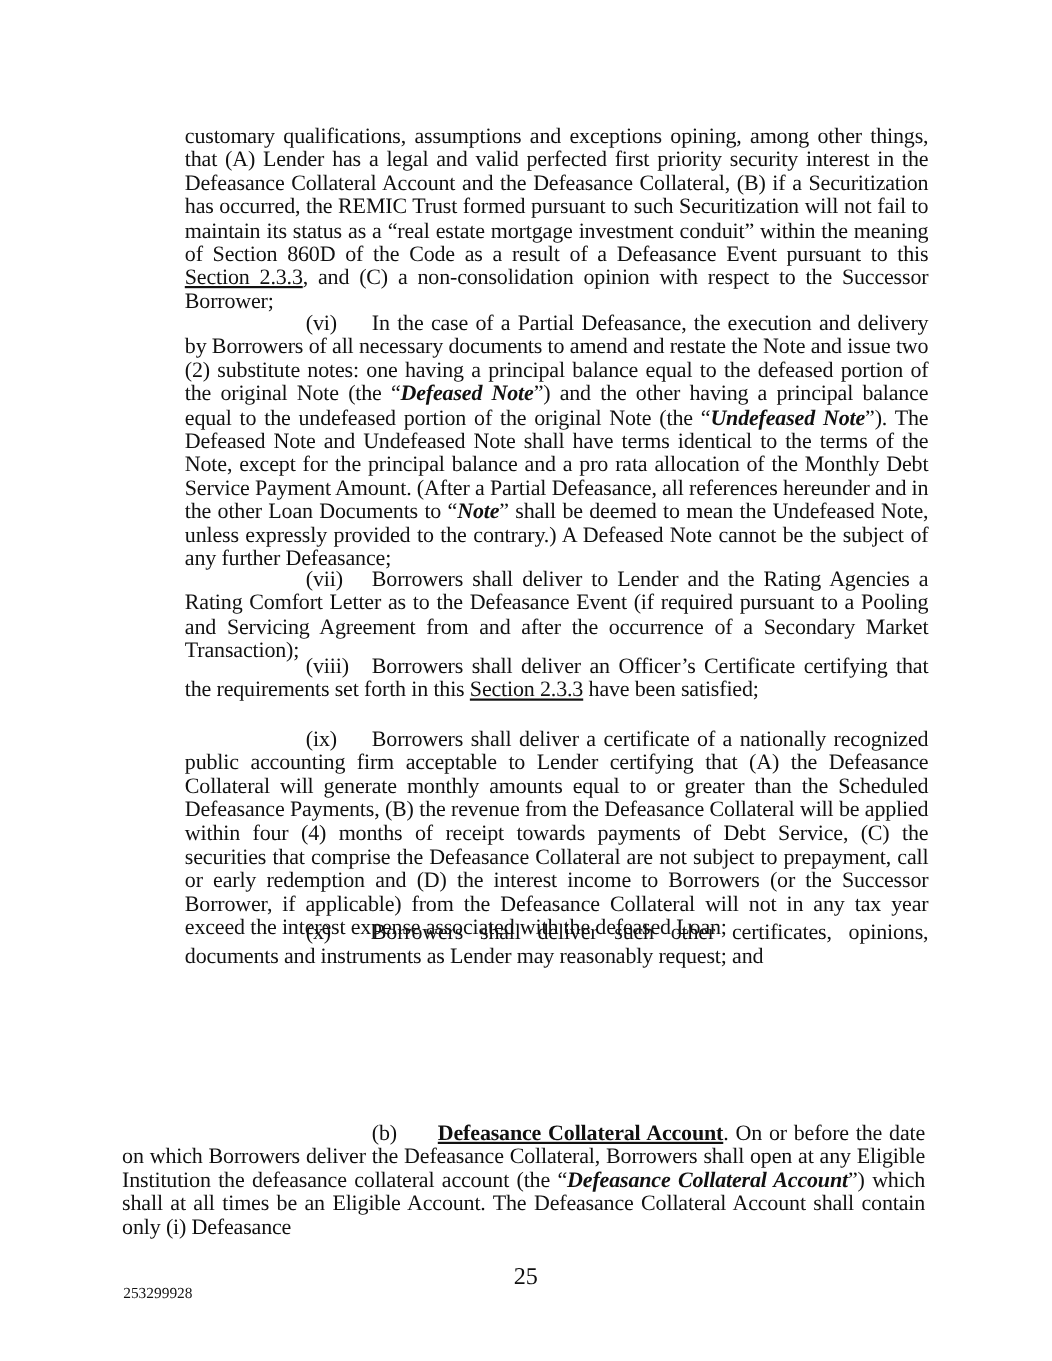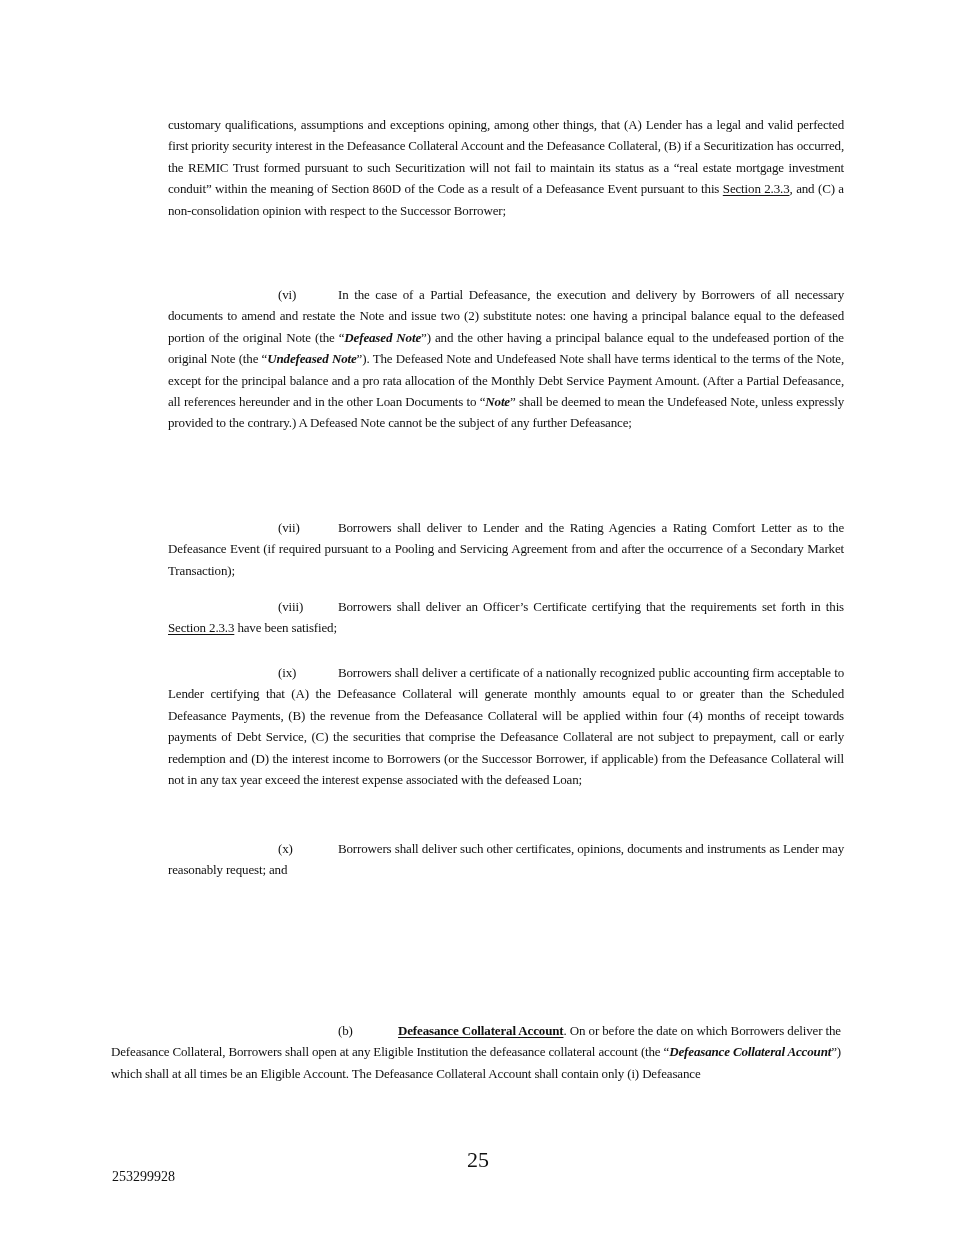--- a/index.html
+++ b/index.html
@@ -17,21 +17,21 @@
     }
     .page {
       position: absolute;
       left: 0; top: 0;
       width: 956px;
       height: 1237px;
       background: #ffffff;
     }
     .para {
       position: absolute;
-      font-size: 13px;
+      font-size: 20px;
       line-height: 21.4px;
       text-align: justify;
       text-align-last: left;
       letter-spacing: -0.15px;
       word-spacing: 0px;
       margin: 0;
     }
     .indented {
       left: 168px;
       width: 676px;

